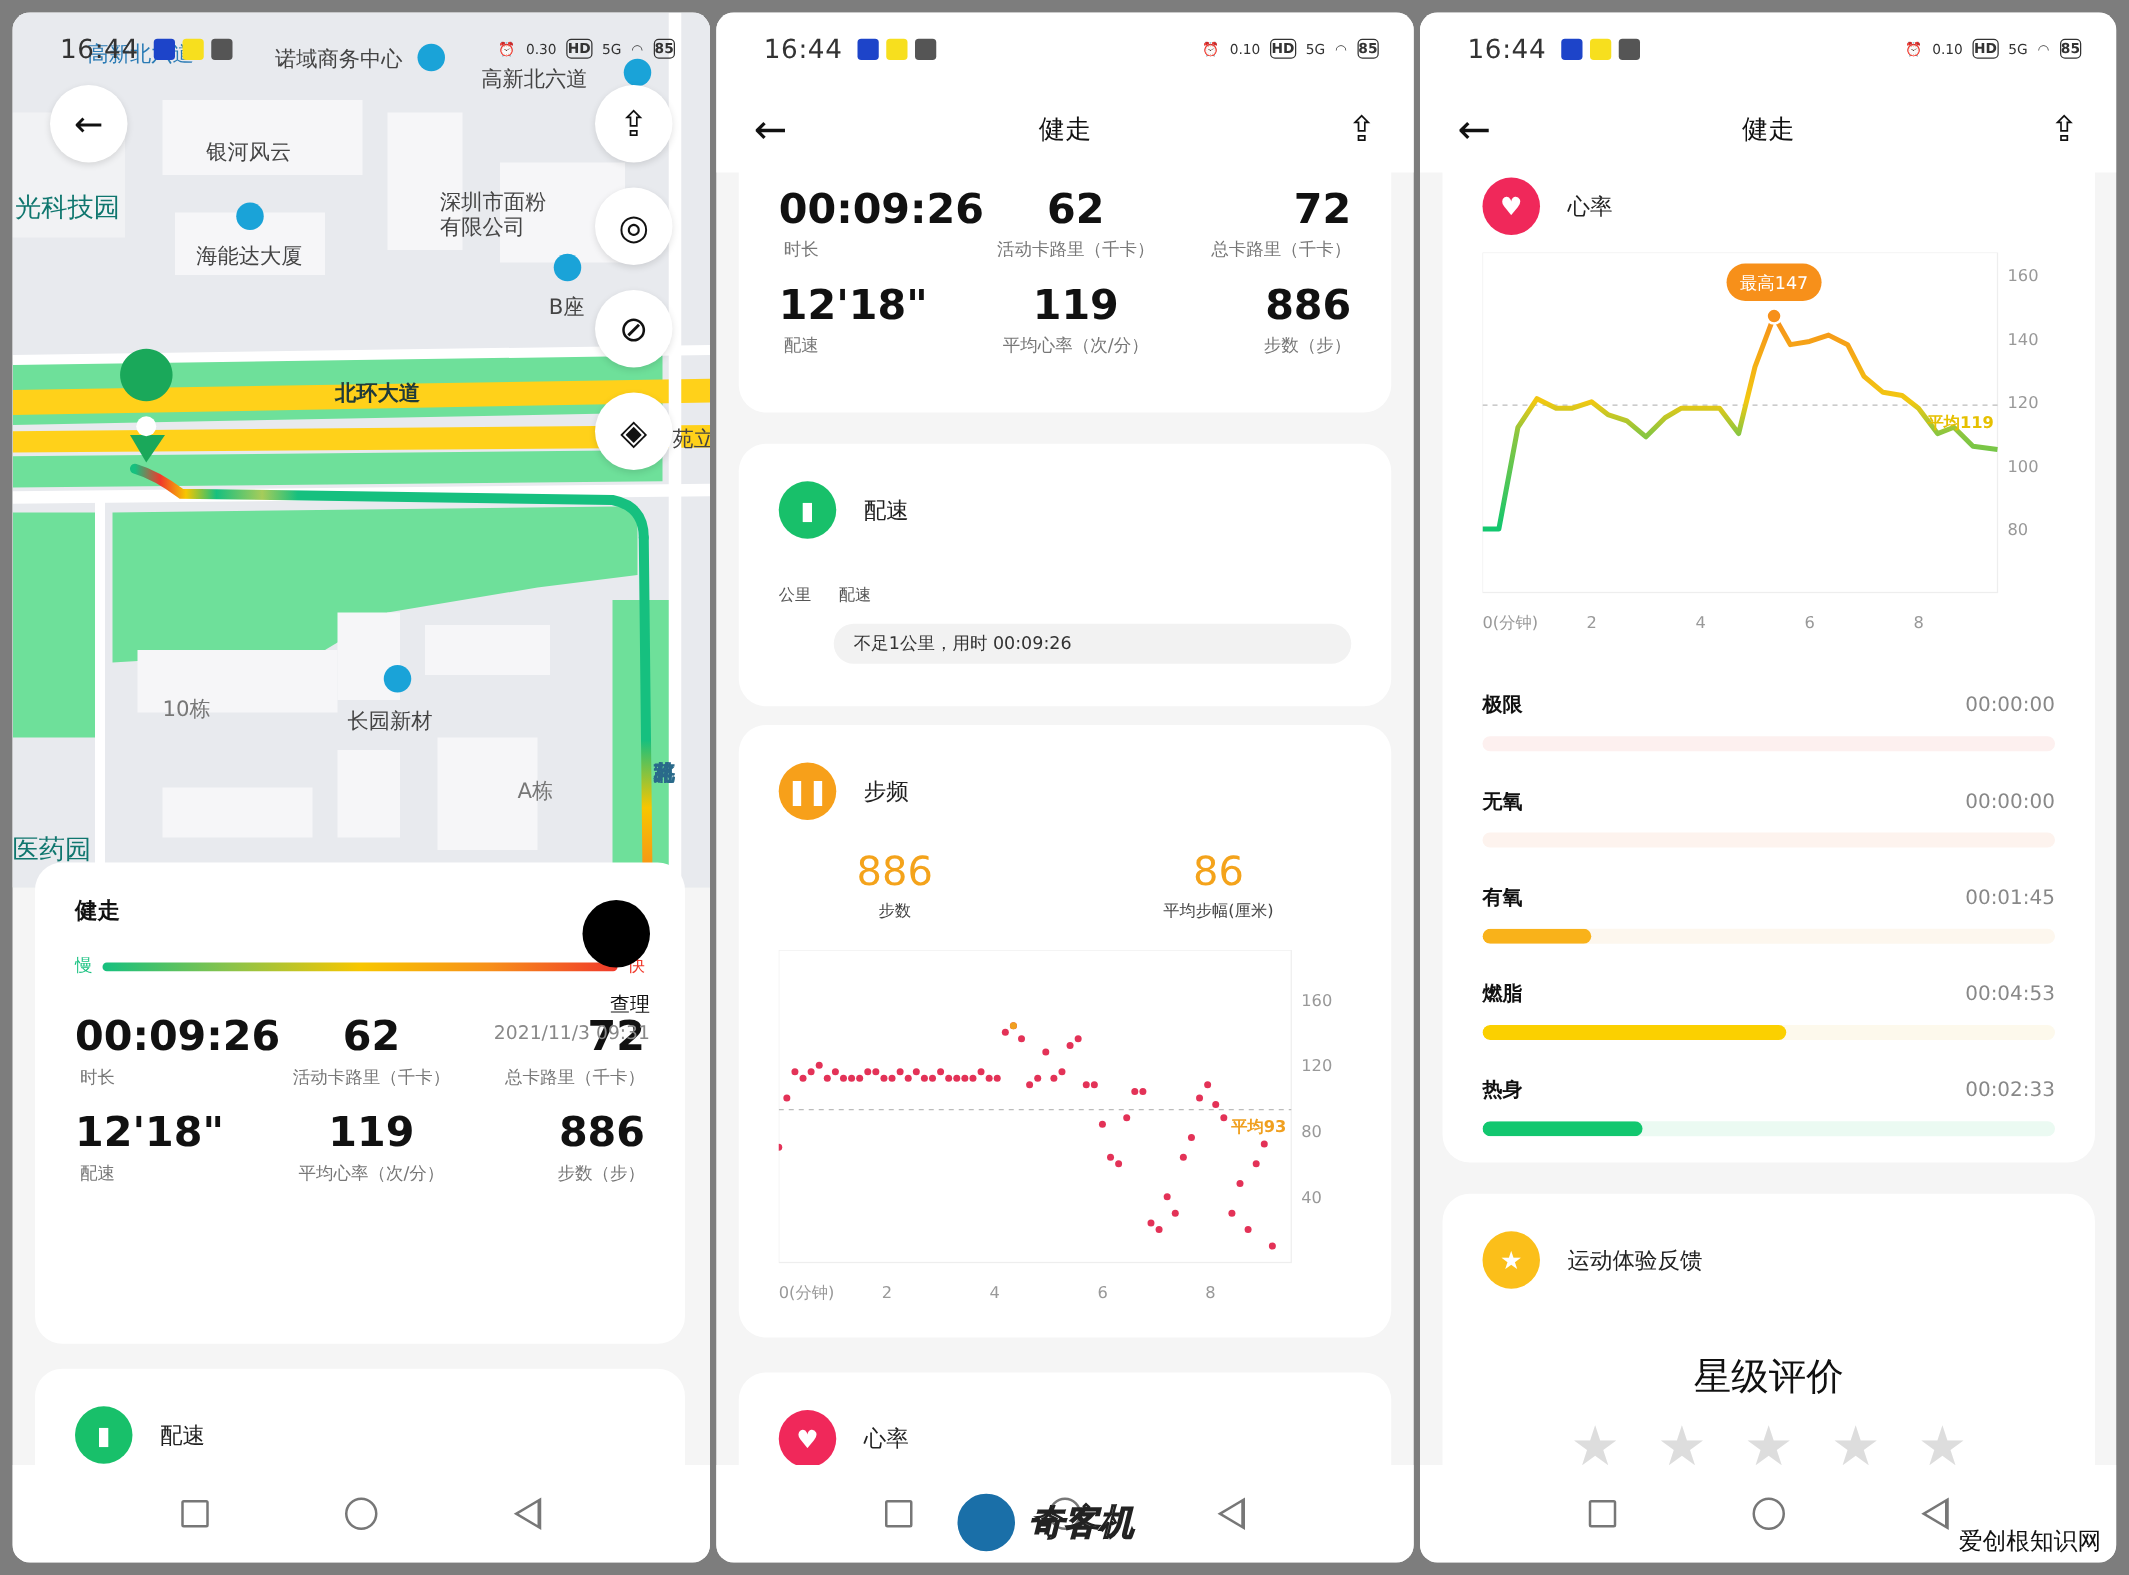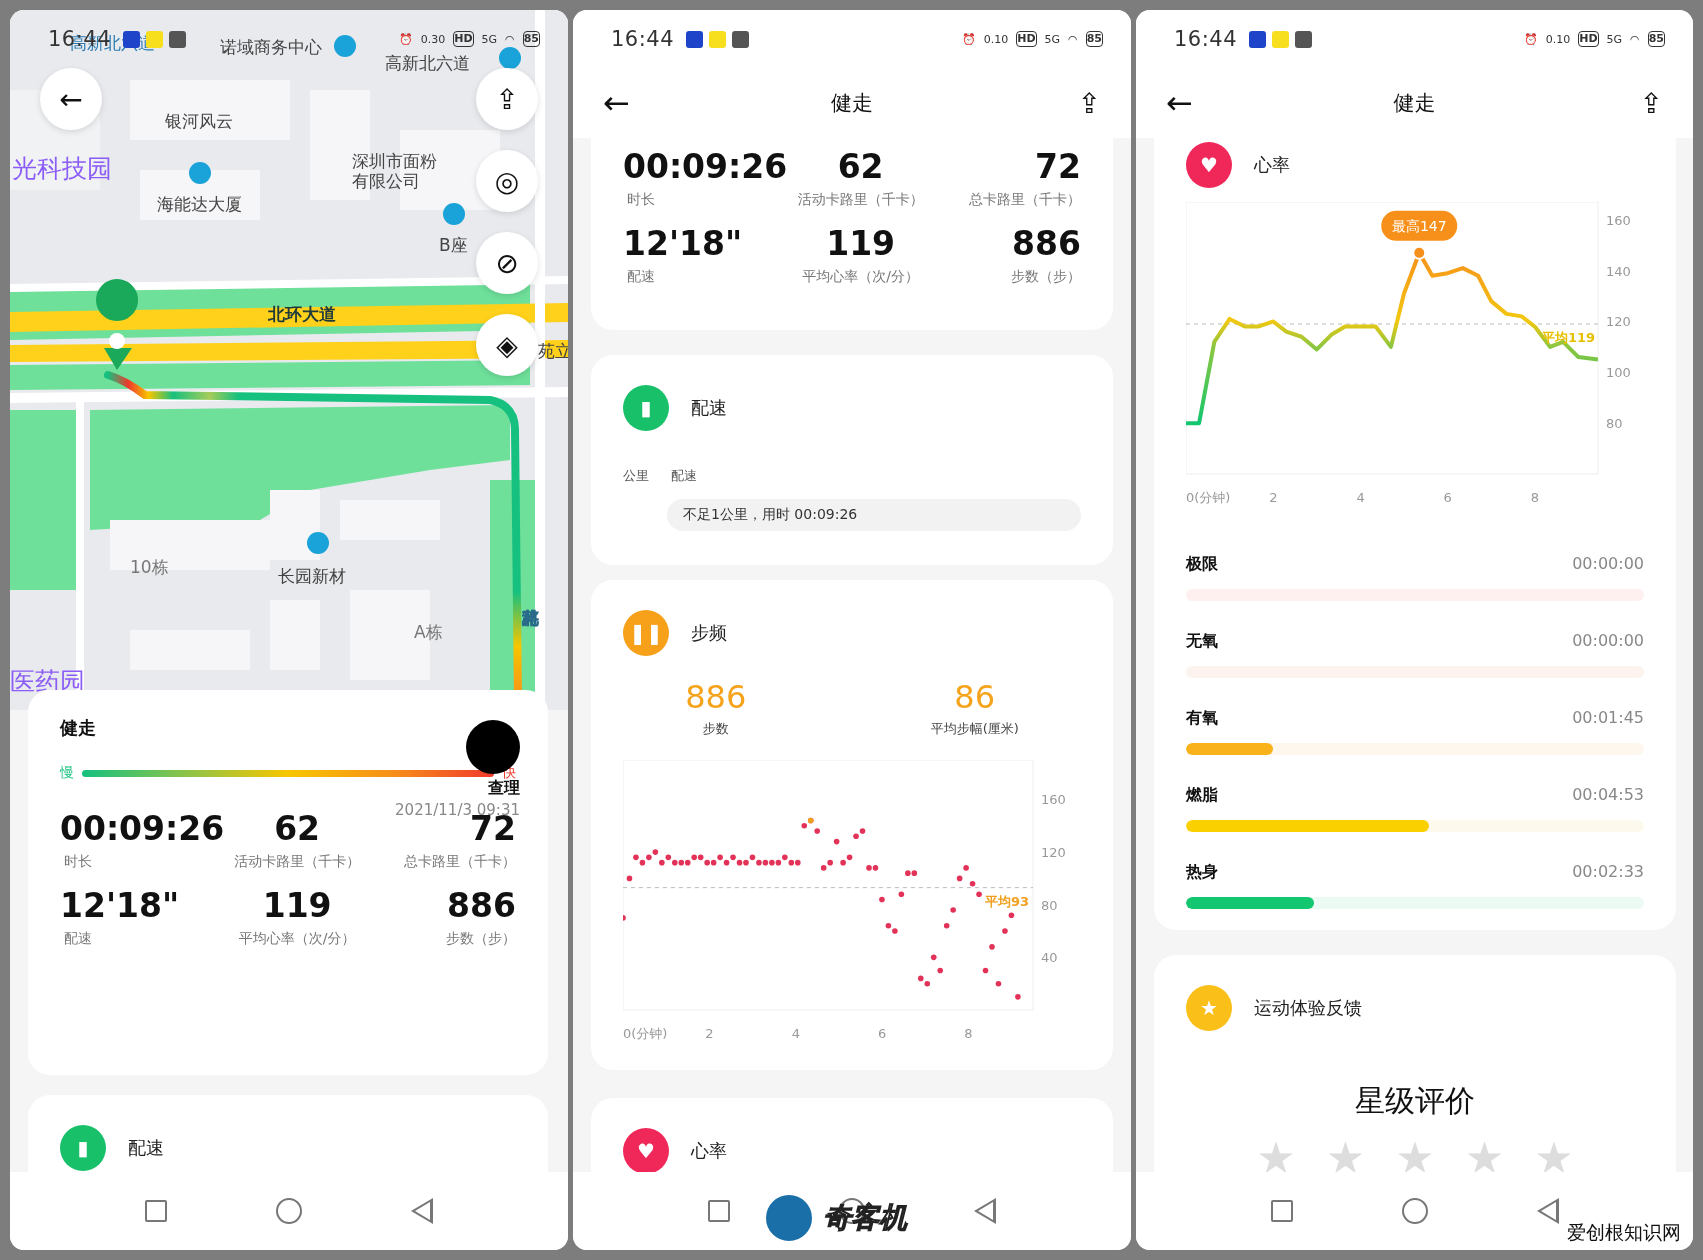--- a/index.html
+++ b/index.html
@@ -16,21 +16,21 @@
 .batt{border:1.5px solid #333;border-radius:4px;padding:0 0;font-size:11px;font-weight:bold;line-height:14px}
 .navbar{position:absolute;bottom:0;left:0;right:0;height:78px;background:#fff;display:flex;justify-content:space-around;align-items:center;padding:0 80px;z-index:20}
 .nav-sq{width:22px;height:22px;border:2.5px solid #777;border-radius:2px}
 .nav-ci{width:26px;height:26px;border:2.5px solid #777;border-radius:50%}
 .nav-tr{width:0;height:0;border-top:13px solid transparent;border-bottom:13px solid transparent;border-right:22px solid #777;position:relative}
 .nav-tr::after{content:"";position:absolute;left:4px;top:-9px;border-top:9px solid transparent;border-bottom:9px solid transparent;border-right:15px solid #fff}
 
 .map{position:absolute;top:0;left:0;right:0;height:700px;background:#e8eaee;overflow:hidden}
 .map svg{position:absolute;left:0;top:0}
 .mlabel{position:absolute;font-size:17px;color:#444;white-space:nowrap}
-.mlabel.big{font-size:25px;color:#8b5cf6}
+.mlabel.big{font-size:21px;color:#0f766e}
 .fab{position:absolute;width:62px;height:62px;border-radius:50%;background:#fff;box-shadow:0 2px 6px rgba(0,0,0,.12);display:flex;align-items:center;justify-content:center;font-size:28px;color:#111}
 .card{position:absolute;background:#fff;border-radius:22px}
 .metrics{display:grid;grid-template-columns:1fr 1fr 1fr;row-gap:18px}
 .metric .v{font-size:33px;font-weight:bold;line-height:1}
 .metric .l{font-size:14px;color:#777;margin-top:8px}
 .metric.c{text-align:center}
 .metric.r{text-align:right}
 .metric.l0 .l{padding-left:4px}
 .sec-head{display:flex;align-items:center;gap:22px}
 .sec-icon{width:46px;height:46px;border-radius:50%;display:flex;align-items:center;justify-content:center;color:#fff;font-size:20px}
@@ -158,21 +158,21 @@
       <span>⊘</span>
     </div>
   <div class="fab" style="left:466px;top:304px">
       <span>◈</span>
     </div>
 
   <div class="card" style="left:18px;top:680px;width:520px;height:385px;padding:26px 32px">
     <div style="font-size:18px;font-weight:bold">健走</div>
     <div style="position:absolute;right:28px;top:30px;text-align:right">
       <div style="width:54px;height:54px;border-radius:50%;background:#000;margin-left:auto"></div>
-      <div style="font-size:16px;font-weight:bold;margin-top:4px">查理</div>
+      <div style="font-size:16px;font-weight:normal;margin-top:20px">查理</div>
       <div style="font-size:15px;color:#888;margin-top:2px">2021/11/3 09:31</div>
     </div>
     <div style="display:flex;align-items:center;gap:8px;margin-top:24px">
       <span style="color:#16c07f;font-size:14px">慢</span>
       <span style="flex:1;height:7px;border-radius:4px;background:linear-gradient(90deg,#16c07f,#8bc34a,#f7c600,#f7901a,#f0392b)"></span>
       <span style="color:#f0392b;font-size:14px">快</span>
     </div>
     <div class="metrics" style="margin-top:30px">
       <div class="metric l0">
           <div class="v">00:09:26</div>

